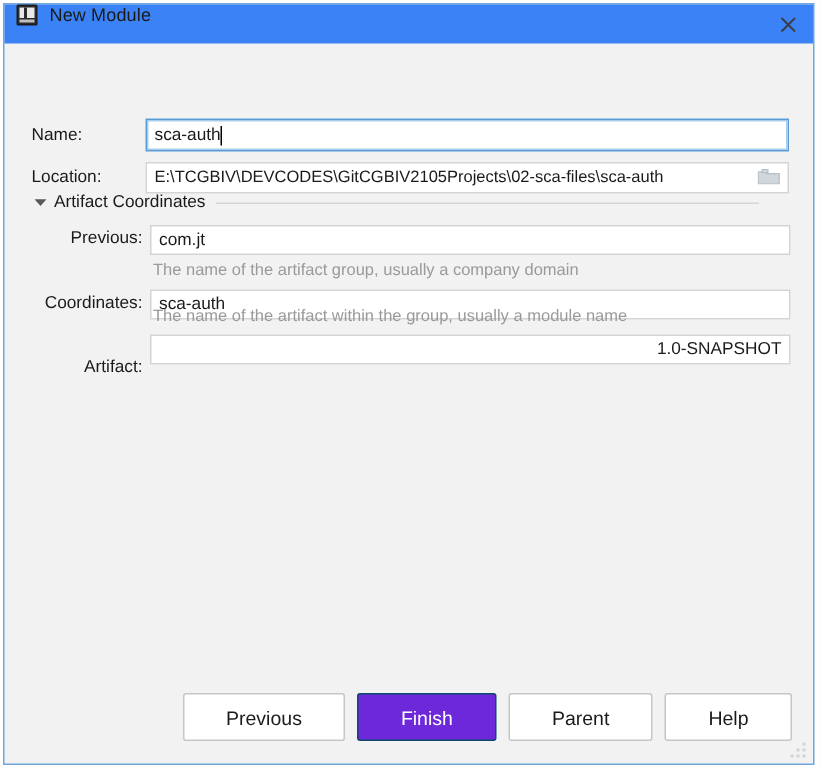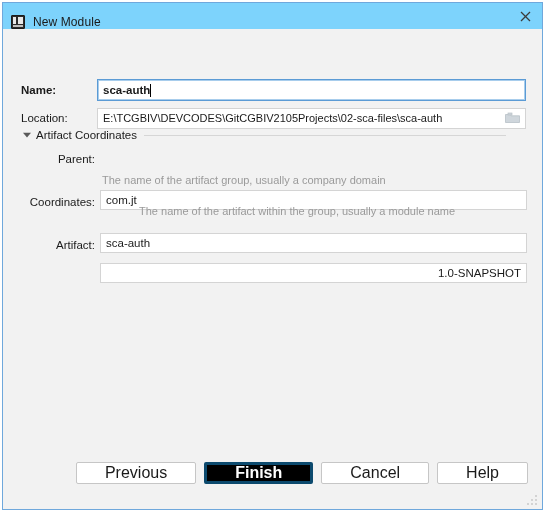--- a/index.html
+++ b/index.html
@@ -25,23 +25,23 @@
     border: 1px solid #6fa8dc;
     box-sizing: border-box;
     display: flex;
     flex-direction: column;
   }
 
   
   .titlebar {
     height: 26px;
     min-height: 26px;
-    background: #7dd3fc;
-    display: flex;
-    align-items: flex-end;
+    background: #3b82f6;
+    display: flex;
+    align-items: flex-start;
     padding: 0 6px 0 8px;
     position: relative;
   }
   .app-icon {
     width: 14px;
     height: 14px;
     margin-right: 8px;
     position: relative;
     flex: 0 0 auto;
   }
@@ -152,21 +152,21 @@
   }
   .combo .arrow {
     width: 18px;
     display: flex;
     align-items: center;
     justify-content: center;
   }
   .combo .arrow svg { display: block; }
 
   
-  .row-name { top: 41px; height: 40px; font-weight: bold; }
+  .row-name { top: 41px; height: 40px; }
   .row-name .lbl { position: absolute; left: 18px; }
   .input-focus {
     position: absolute;
     left: 94px;
     width: 429px;
     height: 22px;
     background: #ffffff;
     border: 1px solid #5b9bd5;
     box-sizing: border-box;
     outline: 1px solid #a8cdec;
@@ -266,78 +266,77 @@
     position: absolute;
     left: 97px;
     width: 427px;
     height: 20px;
     background: #ffffff;
     border: 1px solid #d4d4d4;
     box-sizing: border-box;
     display: flex;
     align-items: center;
     padding: 0 5px;
-    margin-top: 40px;
   }
   .afield .val {
     font-size: 11.5px;
     color: #1a1a1a;
     white-space: nowrap;
   }
   .hint {
     position: absolute;
     left: 99px;
     font-size: 11px;
     color: #9a9a9a;
     white-space: nowrap;
   }
 
   .g-lbl { top: 124px; }
   .g-field { top: 121px; }
   .g-hint { top: 145px; text-align: right; }
 
   .a-lbl { top: 167px; }
   .a-field { top: 164px; }
-  .a-hint { top: 176px; margin-left: 37px; }
+  .a-hint { top: 176px; }
 
   .v-lbl { top: 210px; }
   .v-field { top: 194px; justify-content: flex-end; }
 
   
   .footer {
     height: 47px;
     min-height: 47px;
     position: relative;
     display: flex;
     align-items: flex-start;
     justify-content: flex-end;
     padding: 5px 14px 0 0;
     gap: 8px;
   }
   .btn {
     min-width: 60px;
-    height: 22px;
+    height: 32px;
     padding: 0 28px;
-    font-size: 16px;
+    font-size: 13px;
     font-family: "Liberation Sans", sans-serif;
     color: #1a1a1a;
     background: #ffffff;
     border: 1px solid #c6c6c6;
     border-radius: 2px;
     cursor: pointer;
     display: flex;
     align-items: center;
     justify-content: center;
     box-sizing: border-box;
   }
   .btn.primary {
-    background: #000000;
-    border: 3px solid #0c4a6e;
+    background: #6d28d9;
+    border: 1px solid #0c4a6e;
     color: #ffffff;
-    font-weight: bold;
+    font-weight: normal;
   }
   .grip {
     position: absolute;
     right: 3px;
     bottom: 2px;
     width: 13px;
     height: 13px;
     opacity: 0.5;
   }
   .grip span {
@@ -394,21 +393,21 @@
     <div class="section-hdr">
       <span class="tri">
         <svg width="8" height="6" viewBox="0 0 8 6">
             <polygon points="0,0.8 8,0.8 4,5.4" fill="#5a5a5a"></polygon>
           </svg>
       </span>
       <span class="sec-title">Artifact Coordinates</span>
       <span class="sep"></span>
     </div>
 
-    <div class="afield-label g-lbl">Parent:</div>
+    <div class="afield-label g-lbl">Previous:</div>
     <div class="afield g-field">
       <span class="val">com.jt</span>
     </div>
     <div class="hint g-hint">The name of the artifact group, usually a company domain</div>
 
     <div class="afield-label a-lbl">Coordinates:</div>
     <div class="afield a-field">
       <span class="val">sca-auth</span>
     </div>
     <div class="hint a-hint">The name of the artifact within the group, usually a module name</div>
@@ -416,21 +415,21 @@
     <div class="afield-label v-lbl">Artifact:</div>
     <div class="afield v-field">
       <span class="val">1.0-SNAPSHOT</span>
     </div>
 
   </div>
 
   <div class="footer">
     <button class="btn">Previous</button>
     <button class="btn primary">Finish</button>
-    <button class="btn">Cancel</button>
+    <button class="btn">Parent</button>
     <button class="btn">Help</button>
     <div class="grip">
       <span style="left:9px;top:9px;"></span>
       <span style="left:5px;top:9px;"></span>
       <span style="left:9px;top:5px;"></span>
       <span style="left:1px;top:9px;"></span>
       <span style="left:5px;top:5px;"></span>
       <span style="left:9px;top:1px;"></span>
     </div>
   </div>

